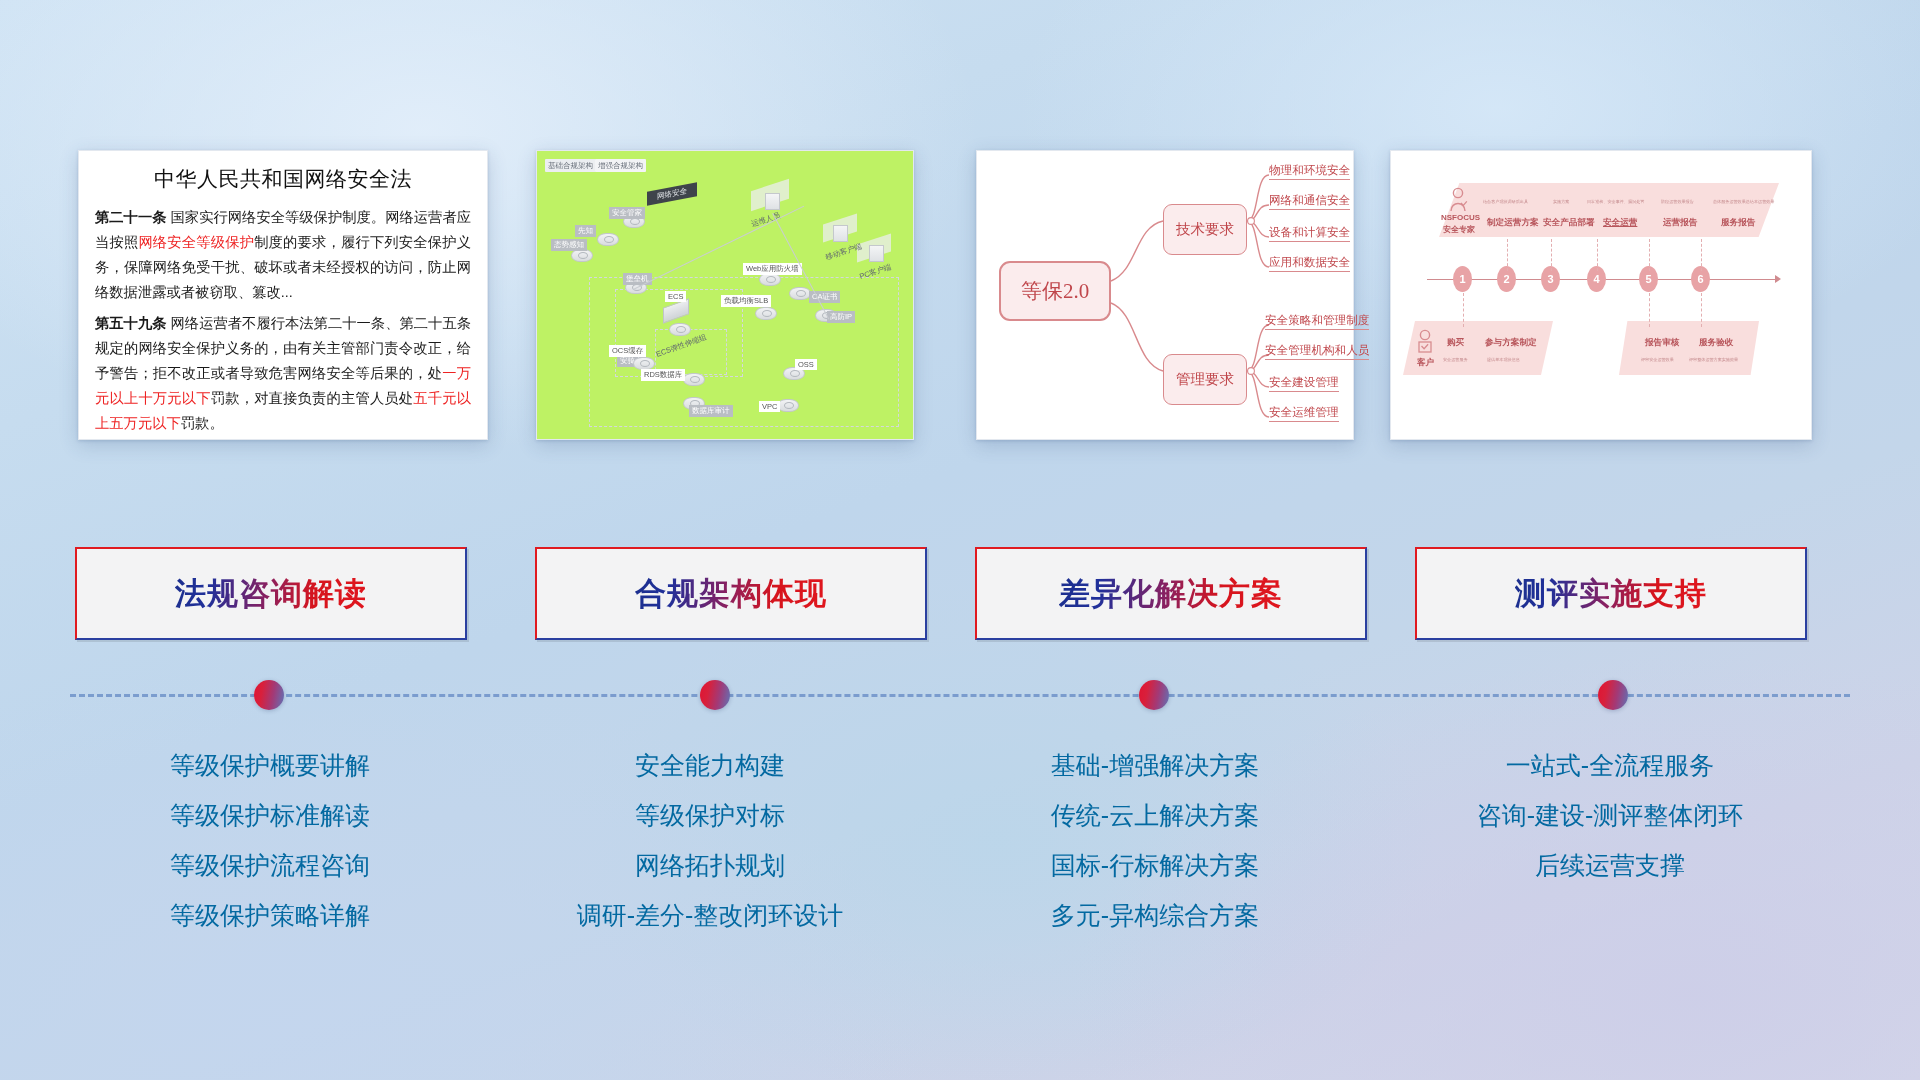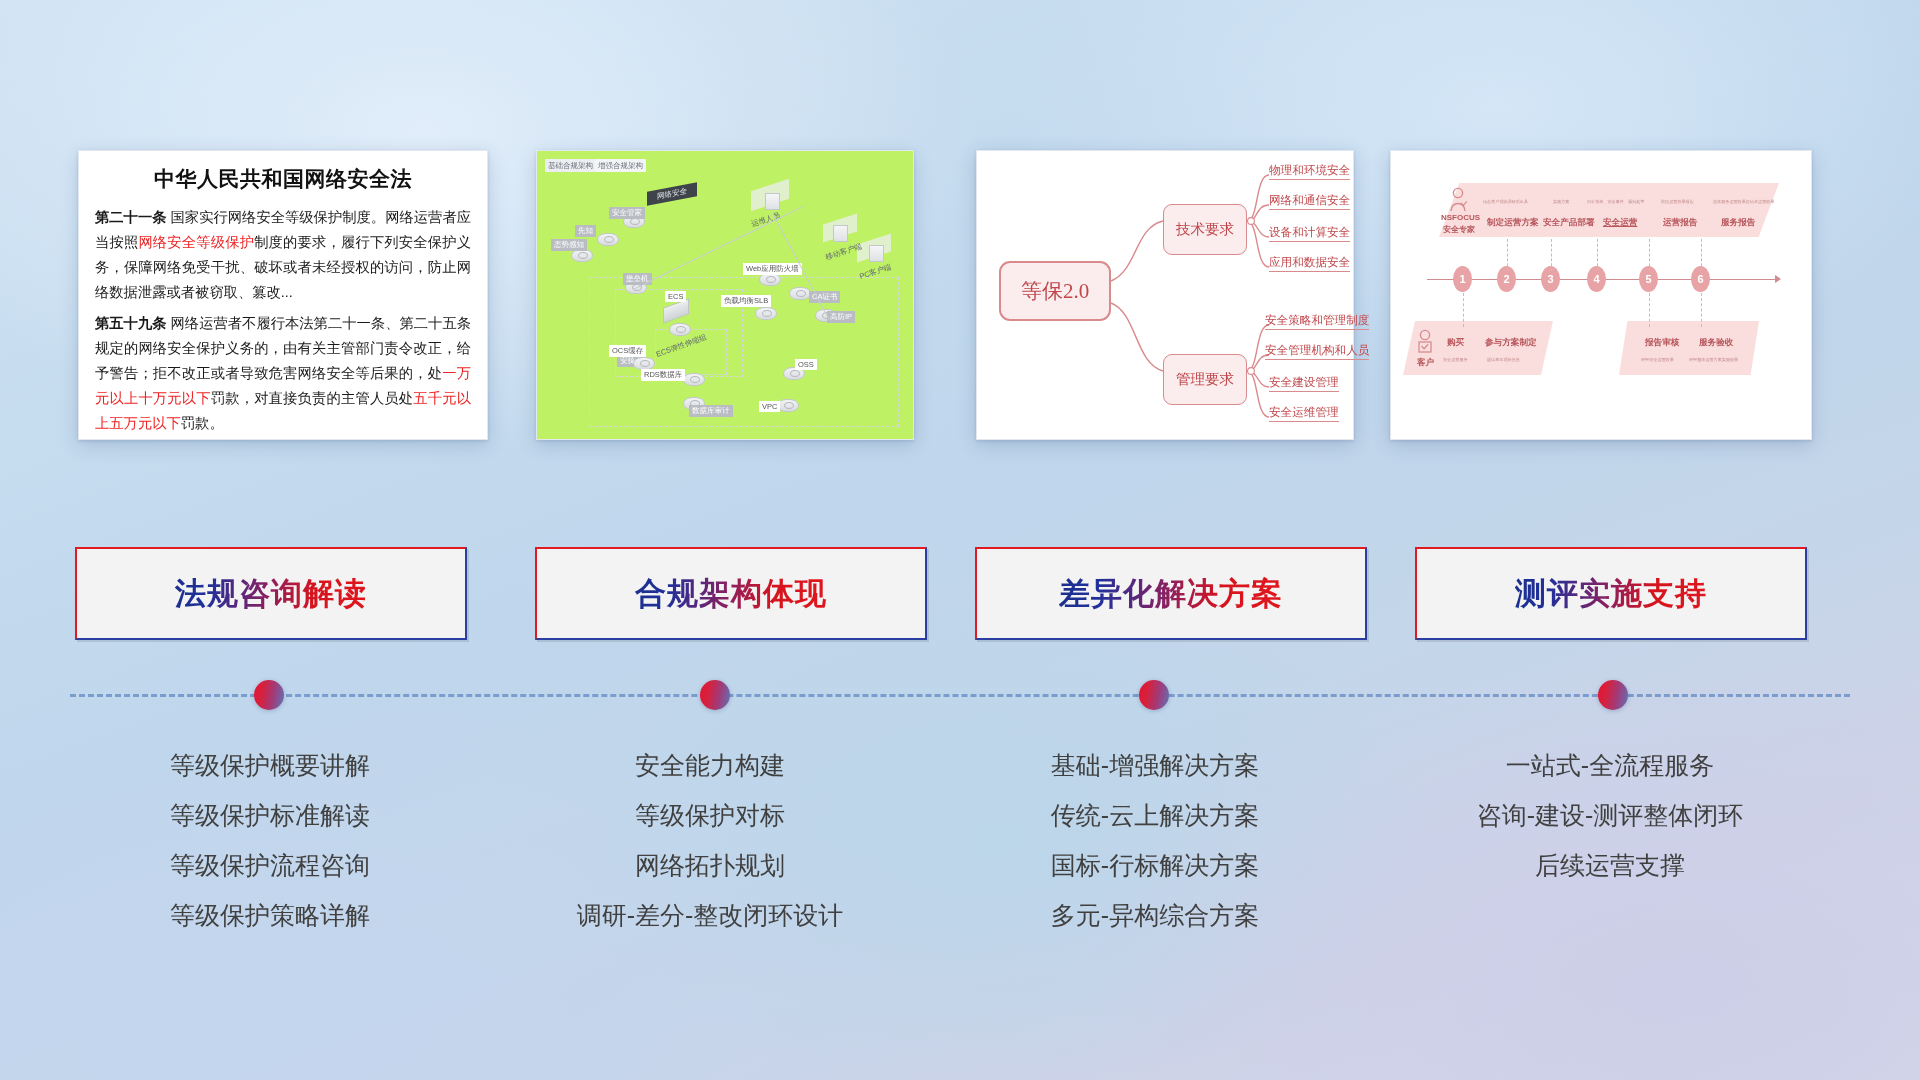--- a/index.html
+++ b/index.html
@@ -23,21 +23,21 @@
     border:1px solid #e3e8ef;
     box-shadow:0 5px 18px rgba(40,70,120,.20), 0 1px 3px rgba(40,70,120,.18);
   }
   .card.c1 { left:78px;  width:410px; }
   .card.c2 { left:536px; width:378px; background:#fafbfc; }
   .card.c3 { left:976px; width:378px; }
   .card.c4 { left:1390px;width:422px; }
 
   
   .law { padding:14px 16px 8px 16px; }
-  .law-title { text-align:center; font-size:21px; font-weight:bold; color:#111; letter-spacing:.5px; margin-bottom:12px;}
+  .law-title { text-align:center; font-size:21px; font-weight:normal; color:#111; letter-spacing:.5px; margin-bottom:12px;}
   .law-p { font-size:14.3px; line-height:25px; color:#1a1a1a; text-align:justify; margin-bottom:6px;}
   .law-p b { font-weight:bold; }
   .hl { color:#ee2222; }
 
   
   .arch { position:relative; width:100%; height:100%; background:#bef264; overflow:hidden;}
   .arch .tab { position:absolute; font-size:7.5px; color:#6c737d; background:#eceef1; padding:1.5px 3px; border-radius:1px; white-space:nowrap;}
   .arch .lbl { position:absolute; font-size:7.5px; color:#5f666f; white-space:nowrap; }
   .arch .lbl.g { background:#b9bdc3; color:#fff; padding:1px 3px; }
   .arch .lbl.w { background:#fff; color:#555; padding:1px 3px; }
@@ -109,21 +109,21 @@
           border-top:3px dashed #6f93c9; opacity:.85; }
   .bead { position:absolute; top:680px; width:30px; height:30px; border-radius:50%;
           background:linear-gradient(100deg,#e01432 0%,#d8203c 28%,#a23a77 62%,#5f74b8 100%);
           box-shadow:0 1px 4px rgba(30,50,100,.25); }
   .bead.p1{ left:254px; } .bead.p2{ left:700px; }
   .bead.p3{ left:1139px;} .bead.p4{ left:1598px;}
 
   
   .cols { position:absolute; top:740px; left:0; width:1920px; }
   .col  { position:absolute; top:0; text-align:center; }
-  .col li { list-style:none; font-size:25px; color:#404040; line-height:50px; white-space:nowrap; }
+  .col li { list-style:none; font-size:25px; color:#0369a1; line-height:50px; white-space:nowrap; }
   .col.k1 { left:60px;  width:420px; }
   .col.k2 { left:500px; width:420px; }
   .col.k3 { left:945px; width:420px; }
   .col.k4 { left:1390px;width:440px; }
 </style>
 </head>
 <body>
 
 <div class="cards">
 

